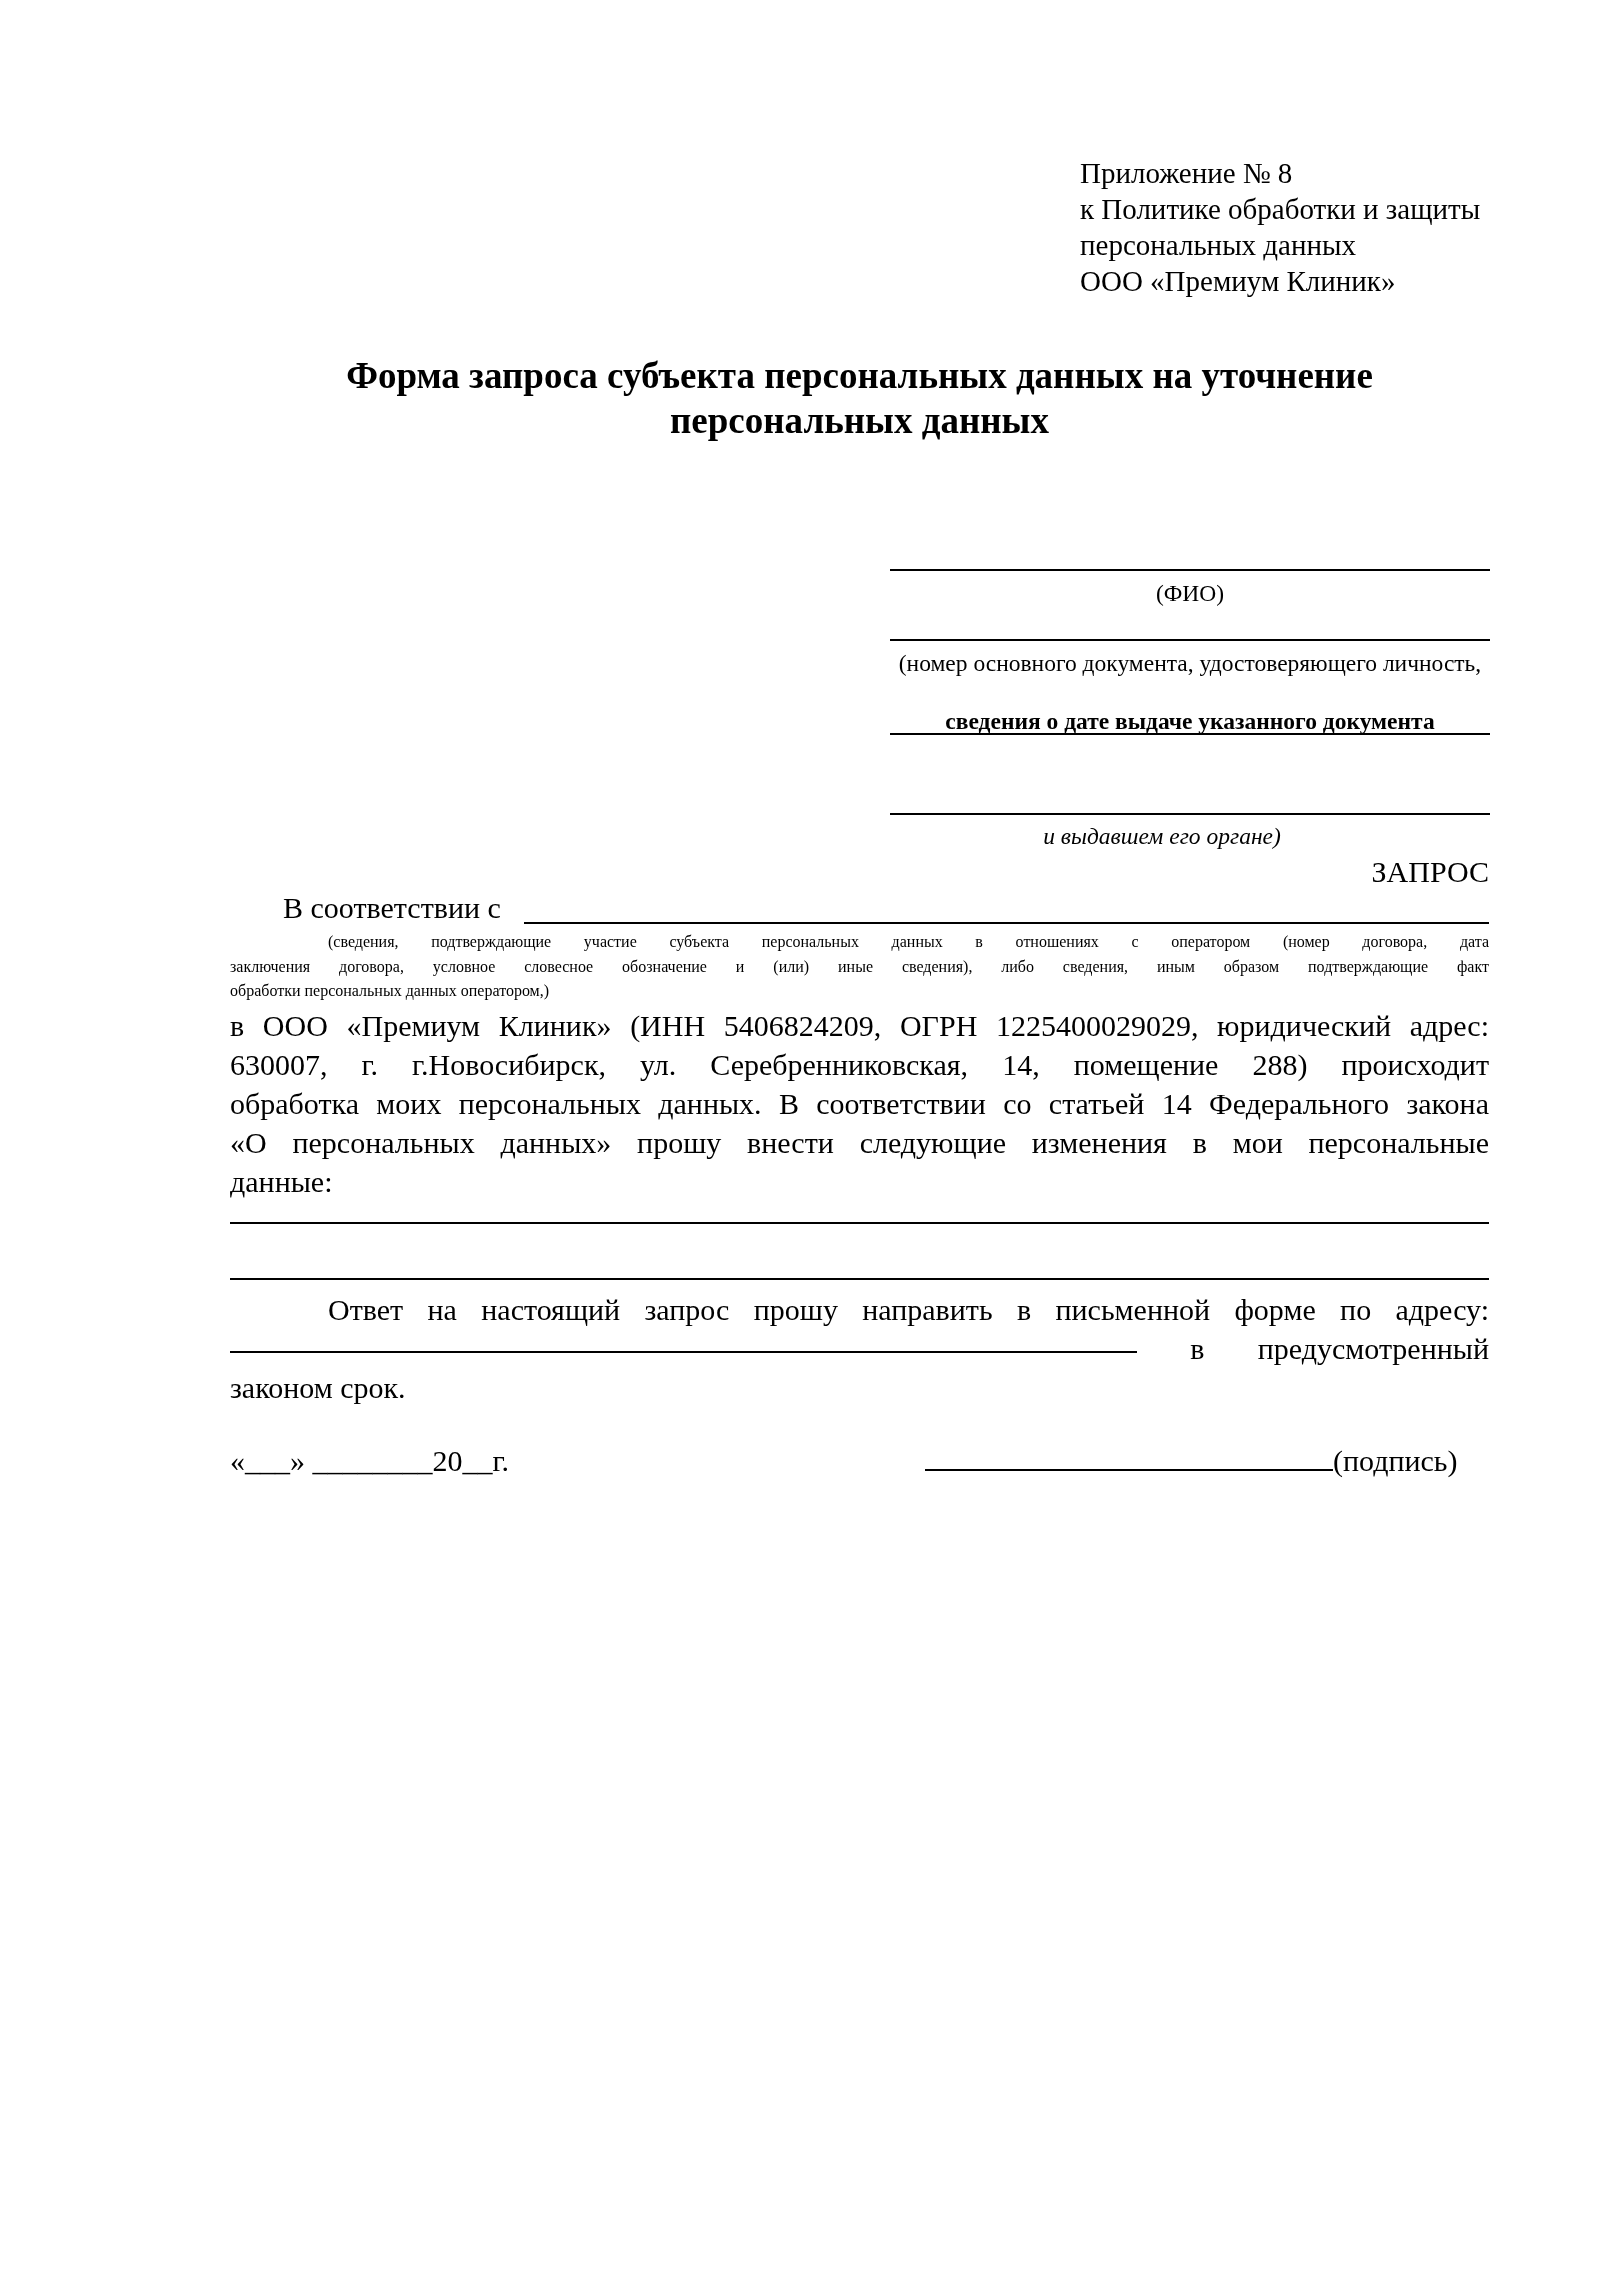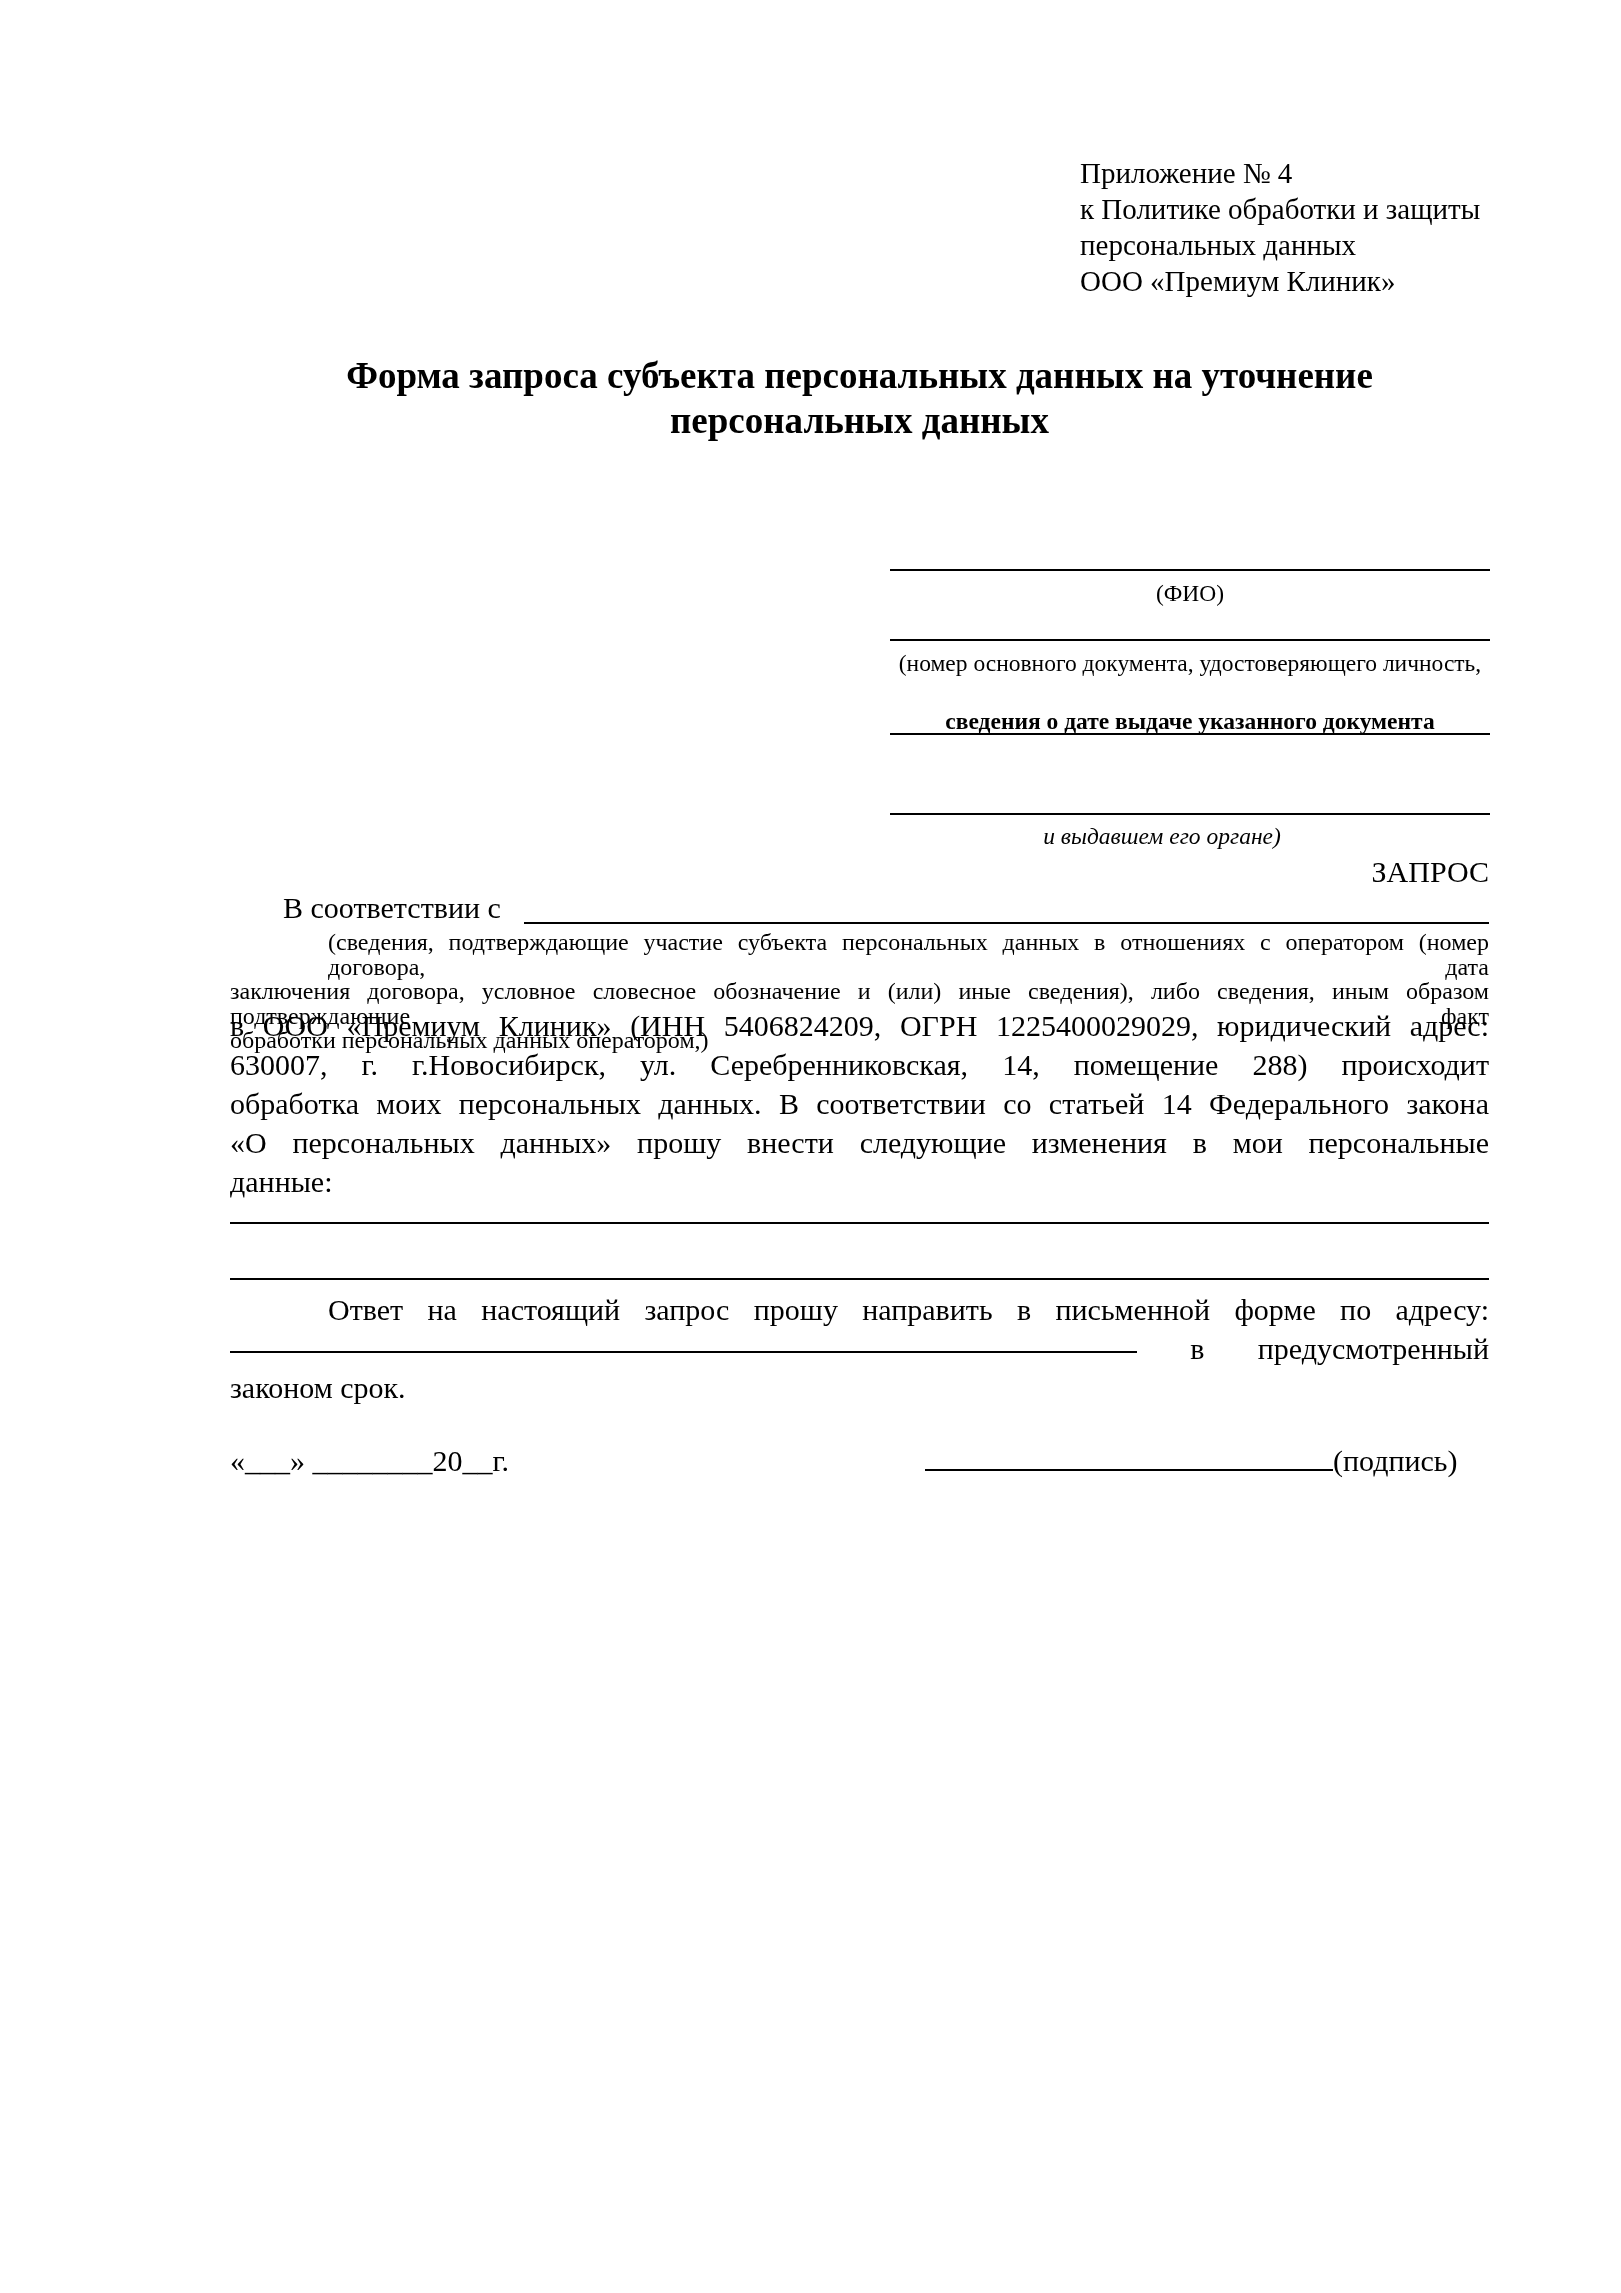--- a/index.html
+++ b/index.html
@@ -11,34 +11,34 @@
     color:#000000;
     font-family:"Liberation Serif", serif;
     overflow:hidden;
   }
   .abs { position:absolute; }
   .body-fs   { font-size:30px; line-height:39px; }
   .addr-fs   { font-size:30px; line-height:42px; }
   .hdr-fs    { font-size:29px; line-height:36px; }
   .title-fs  { font-size:37px; line-height:45px; font-weight:bold; text-align:center; }
   .label-fs  { font-size:23.5px; line-height:27.4px; text-align:center; white-space:nowrap; }
-  .note-fs   { font-size:24px; line-height:24.5px; }
+  .note-fs   { font-size:16px; line-height:24.5px; }
   .center    { text-align:right; }
   .jline     { text-align:justify; text-align-last:justify; }
   .rule      { height:0; border-bottom:2.9px solid #000; }
   .flexrow   { display:flex; }
   .fill      { flex:1 1 auto; height:0; border-bottom:2.9px solid #000; align-self:flex-end; }
 </style>
 </head>
 <body>
 
 <div class="page">
 
   <div class="abs hdr-fs" style="left:1080px; top:155px;">
-    <div>Приложение № 4</div>
+    <div>Приложение № 8</div>
     <div>к Политике обработки и защиты</div>
     <div>персональных данных</div>
     <div>ООО «Премиум Клиник»</div>
   </div>
 
   <div class="abs title-fs" style="left:230px; top:353px; width:1259px;">
     <div>Форма запроса субъекта персональных данных на уточнение</div>
     <div>персональных данных</div>
   </div>
 

